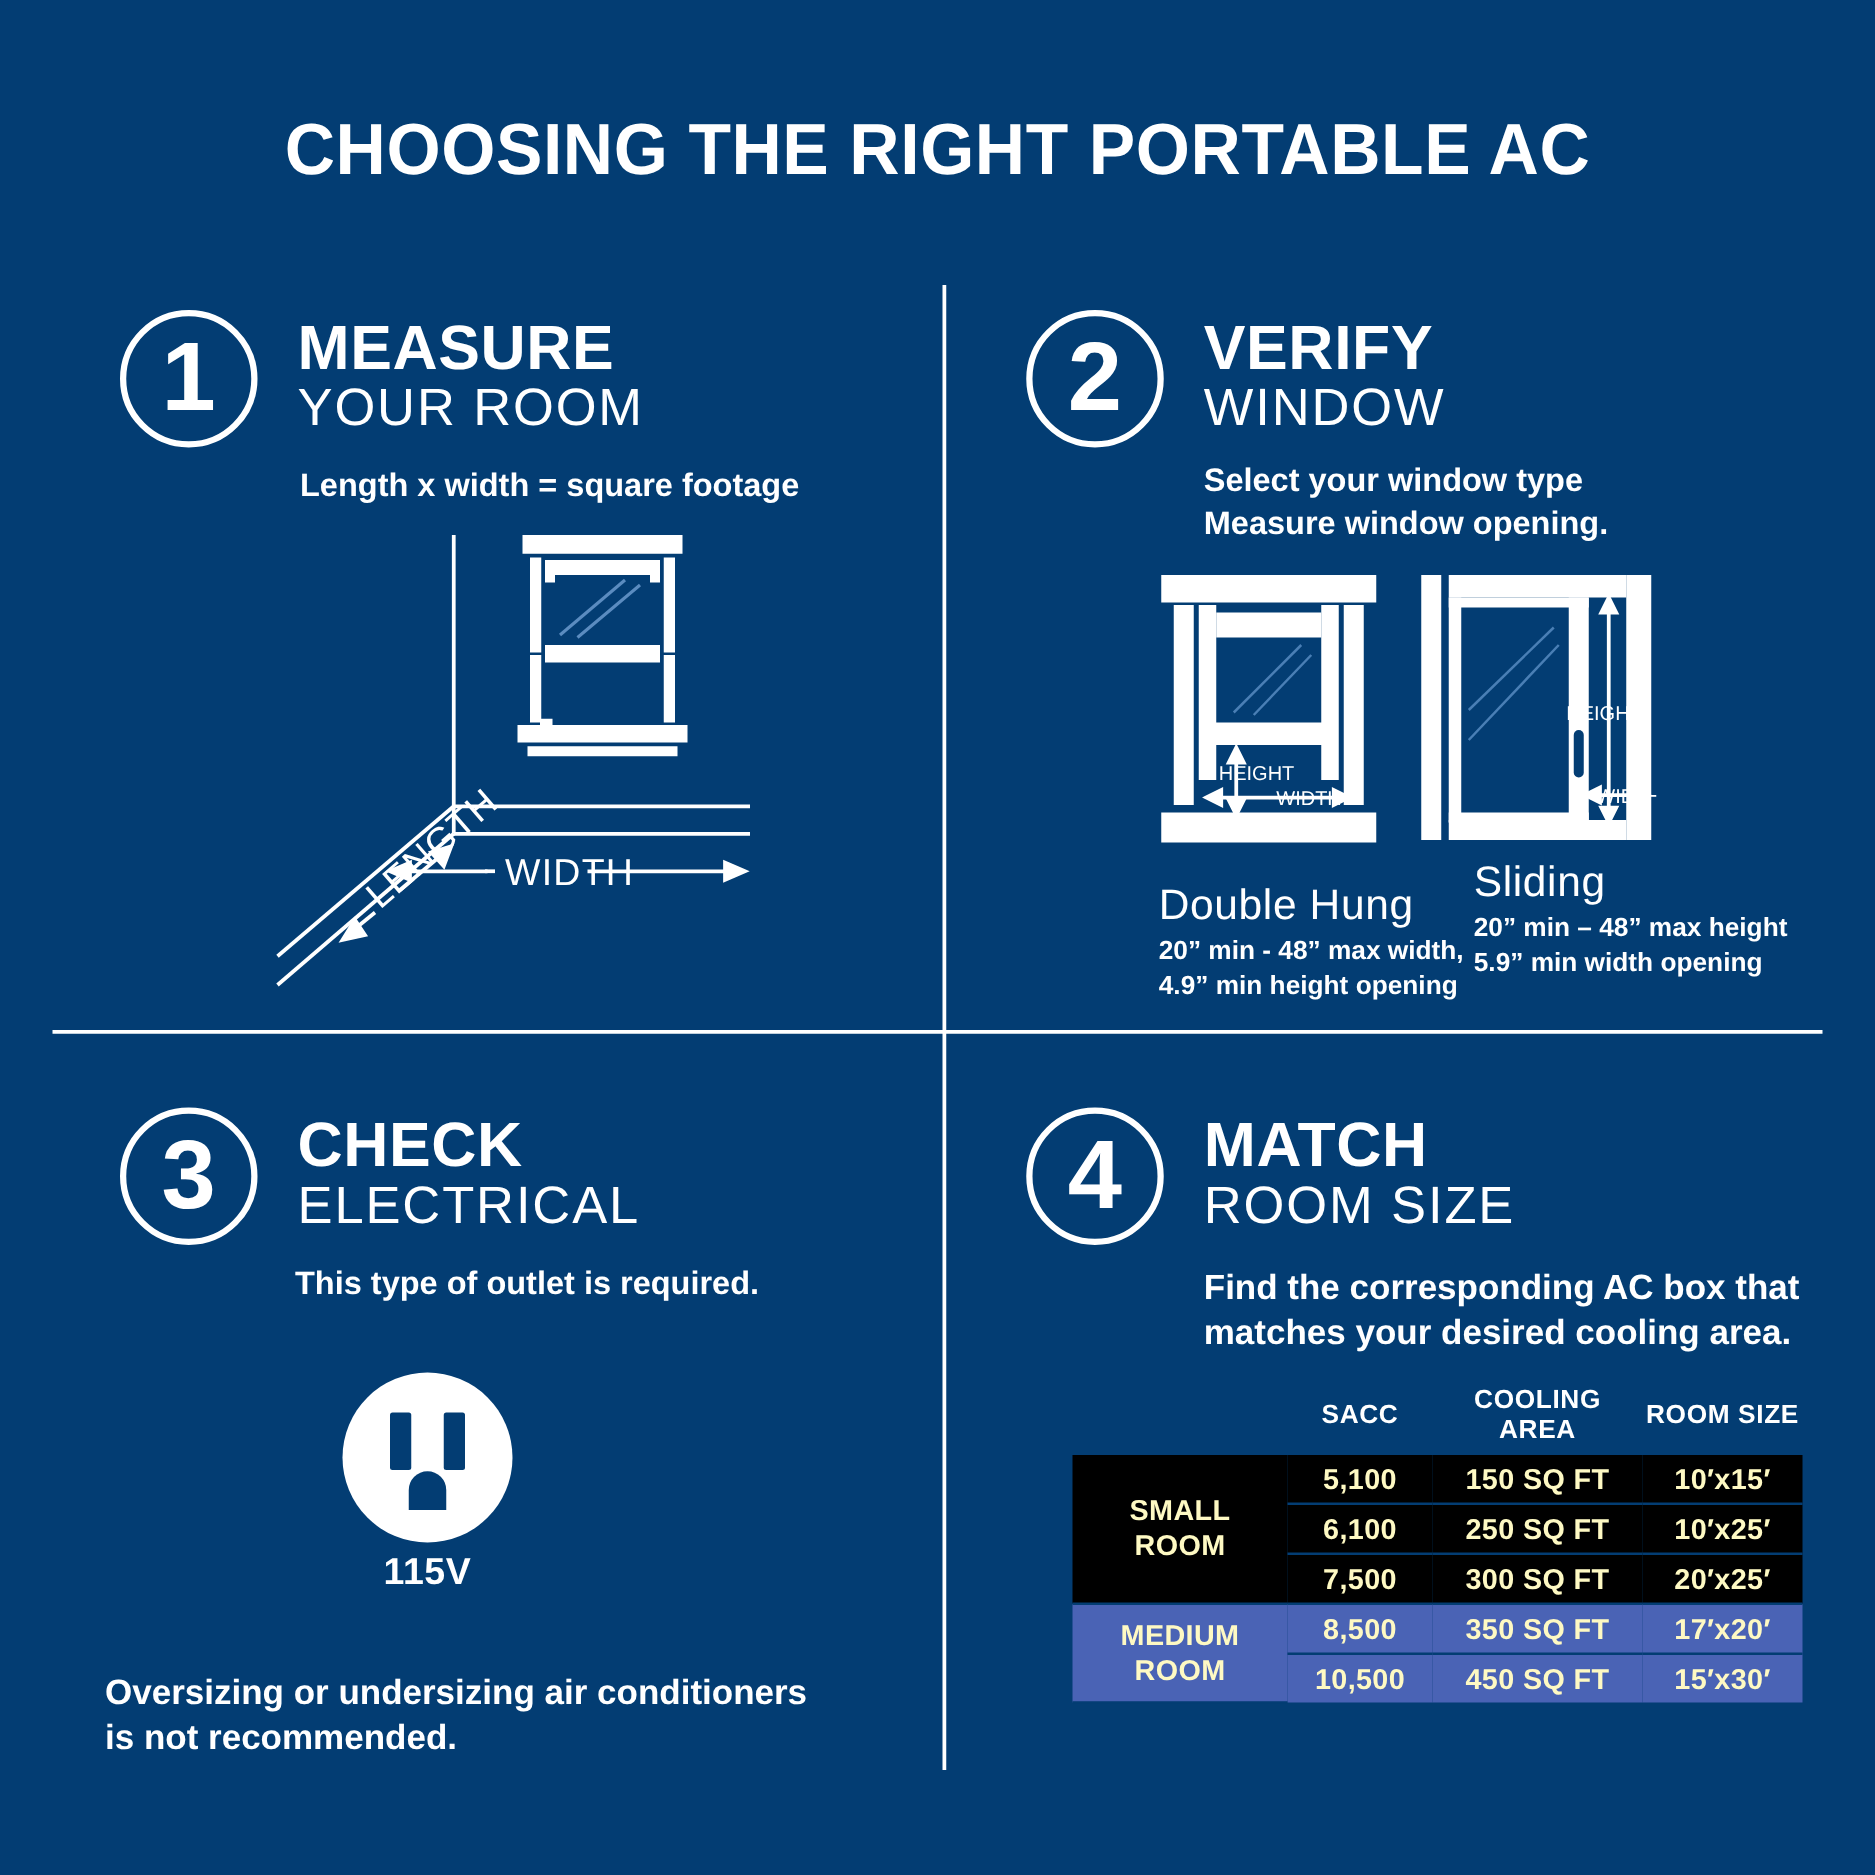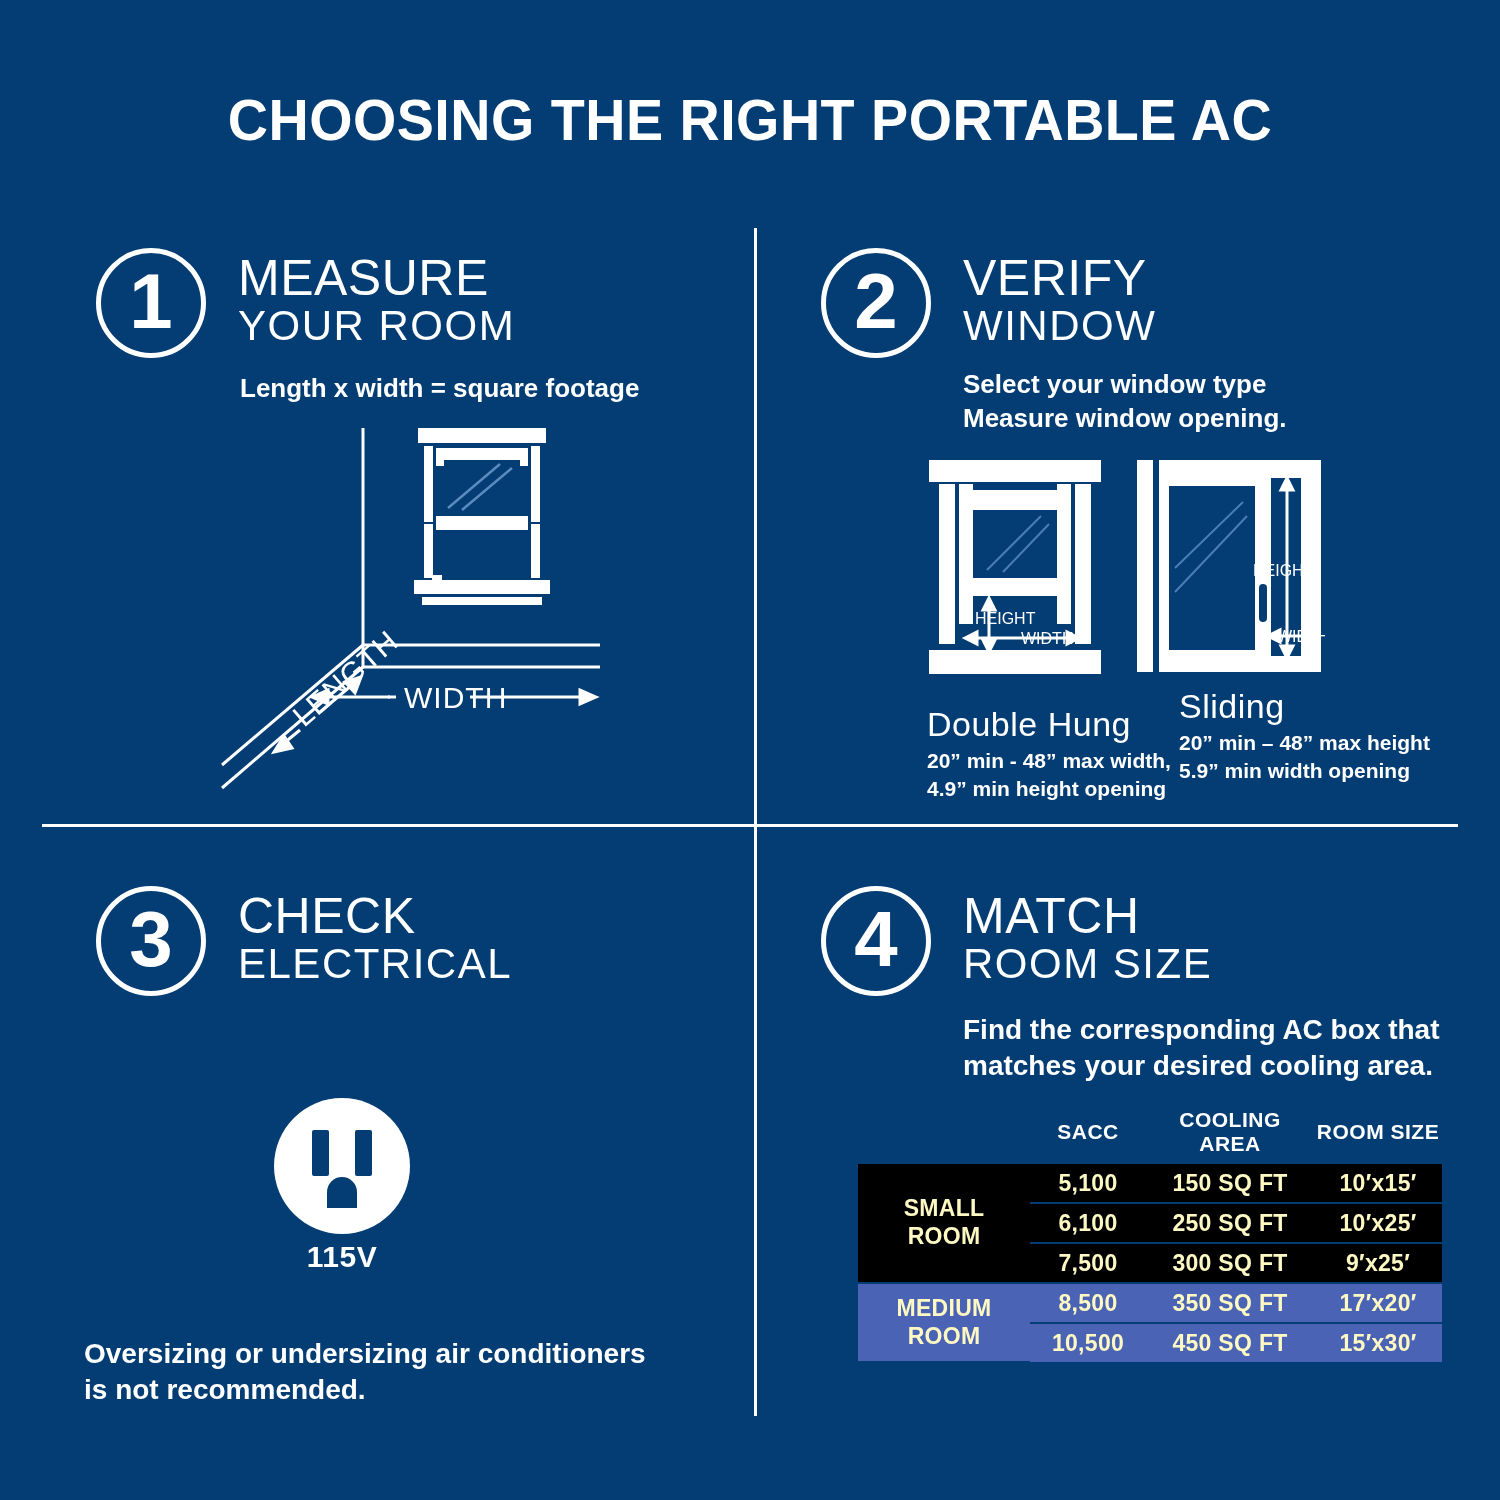--- a/index.html
+++ b/index.html
@@ -45,21 +45,21 @@
   .num-circle{
     width:110px;height:110px;border:5px solid #ffffff;border-radius:50%;
     display:flex;align-items:center;justify-content:center;
     font-size:78px;font-weight:bold;line-height:1;
     box-sizing:border-box;
     flex:0 0 auto;
     padding-bottom:4px;
   }
   .head-text{margin-left:32px;padding-top:6px;}
   .head-bold{
-    font-size:50px;font-weight:normal;line-height:0.96;letter-spacing:0.5px;
+    font-size:50px;font-weight:bold;line-height:0.96;letter-spacing:0.5px;
   }
   .head-light{
     font-size:42px;font-weight:300;line-height:1.05;letter-spacing:1.5px;
     margin-top:2px;
   }
   .sub{
     font-size:26px;font-weight:bold;line-height:1.24;
   }
 
   
@@ -271,20 +271,21 @@
   </div>
 
   <div class="quad" id="q3">
     <div class="step-head" style="left:96px;top:16px;">
       <div class="num-circle">3</div>
       <div class="head-text">
         <div class="head-bold">CHECK</div>
         <div class="head-light">ELECTRICAL</div>
       </div>
     </div>
+    <div class="sub" style="position:absolute;left:236px;top:140px;">This type of outlet is required.</div>
   </div>
 
   <div class="outlet-wrap">
     <svg width="140" height="140" viewBox="0 0 140 140">
       <circle cx="70" cy="70" r="68" fill="#ffffff"></circle>
       <rect x="40" y="34" width="17" height="46" rx="2" fill="#033d73"></rect>
       <rect x="83" y="34" width="17" height="46" rx="2" fill="#033d73"></rect>
       <path d="M55 112 L55 96 A15 15 0 0 1 85 96 L85 112 Z" fill="#033d73"></path>
     </svg>
     <div class="volt">115V</div>
@@ -329,21 +330,21 @@
         <td class="bg-small">10′x15′</td>
       </tr>
       <tr class="rowline">
         <td class="bg-small">6,100</td>
         <td class="bg-small">250 SQ FT</td>
         <td class="bg-small">10′x25′</td>
       </tr>
       <tr class="rowline">
         <td class="bg-small">7,500</td>
         <td class="bg-small">300 SQ FT</td>
-        <td class="bg-small">9′x25′</td>
+        <td class="bg-small">20′x25′</td>
       </tr>
       <tr class="rowline">
         <td class="bg-med cat-cell" rowspan="2">
           <div>MEDIUM</div>
           <div>ROOM</div>
         </td>
         <td class="bg-med">8,500</td>
         <td class="bg-med">350 SQ FT</td>
         <td class="bg-med">17′x20′</td>
       </tr>

